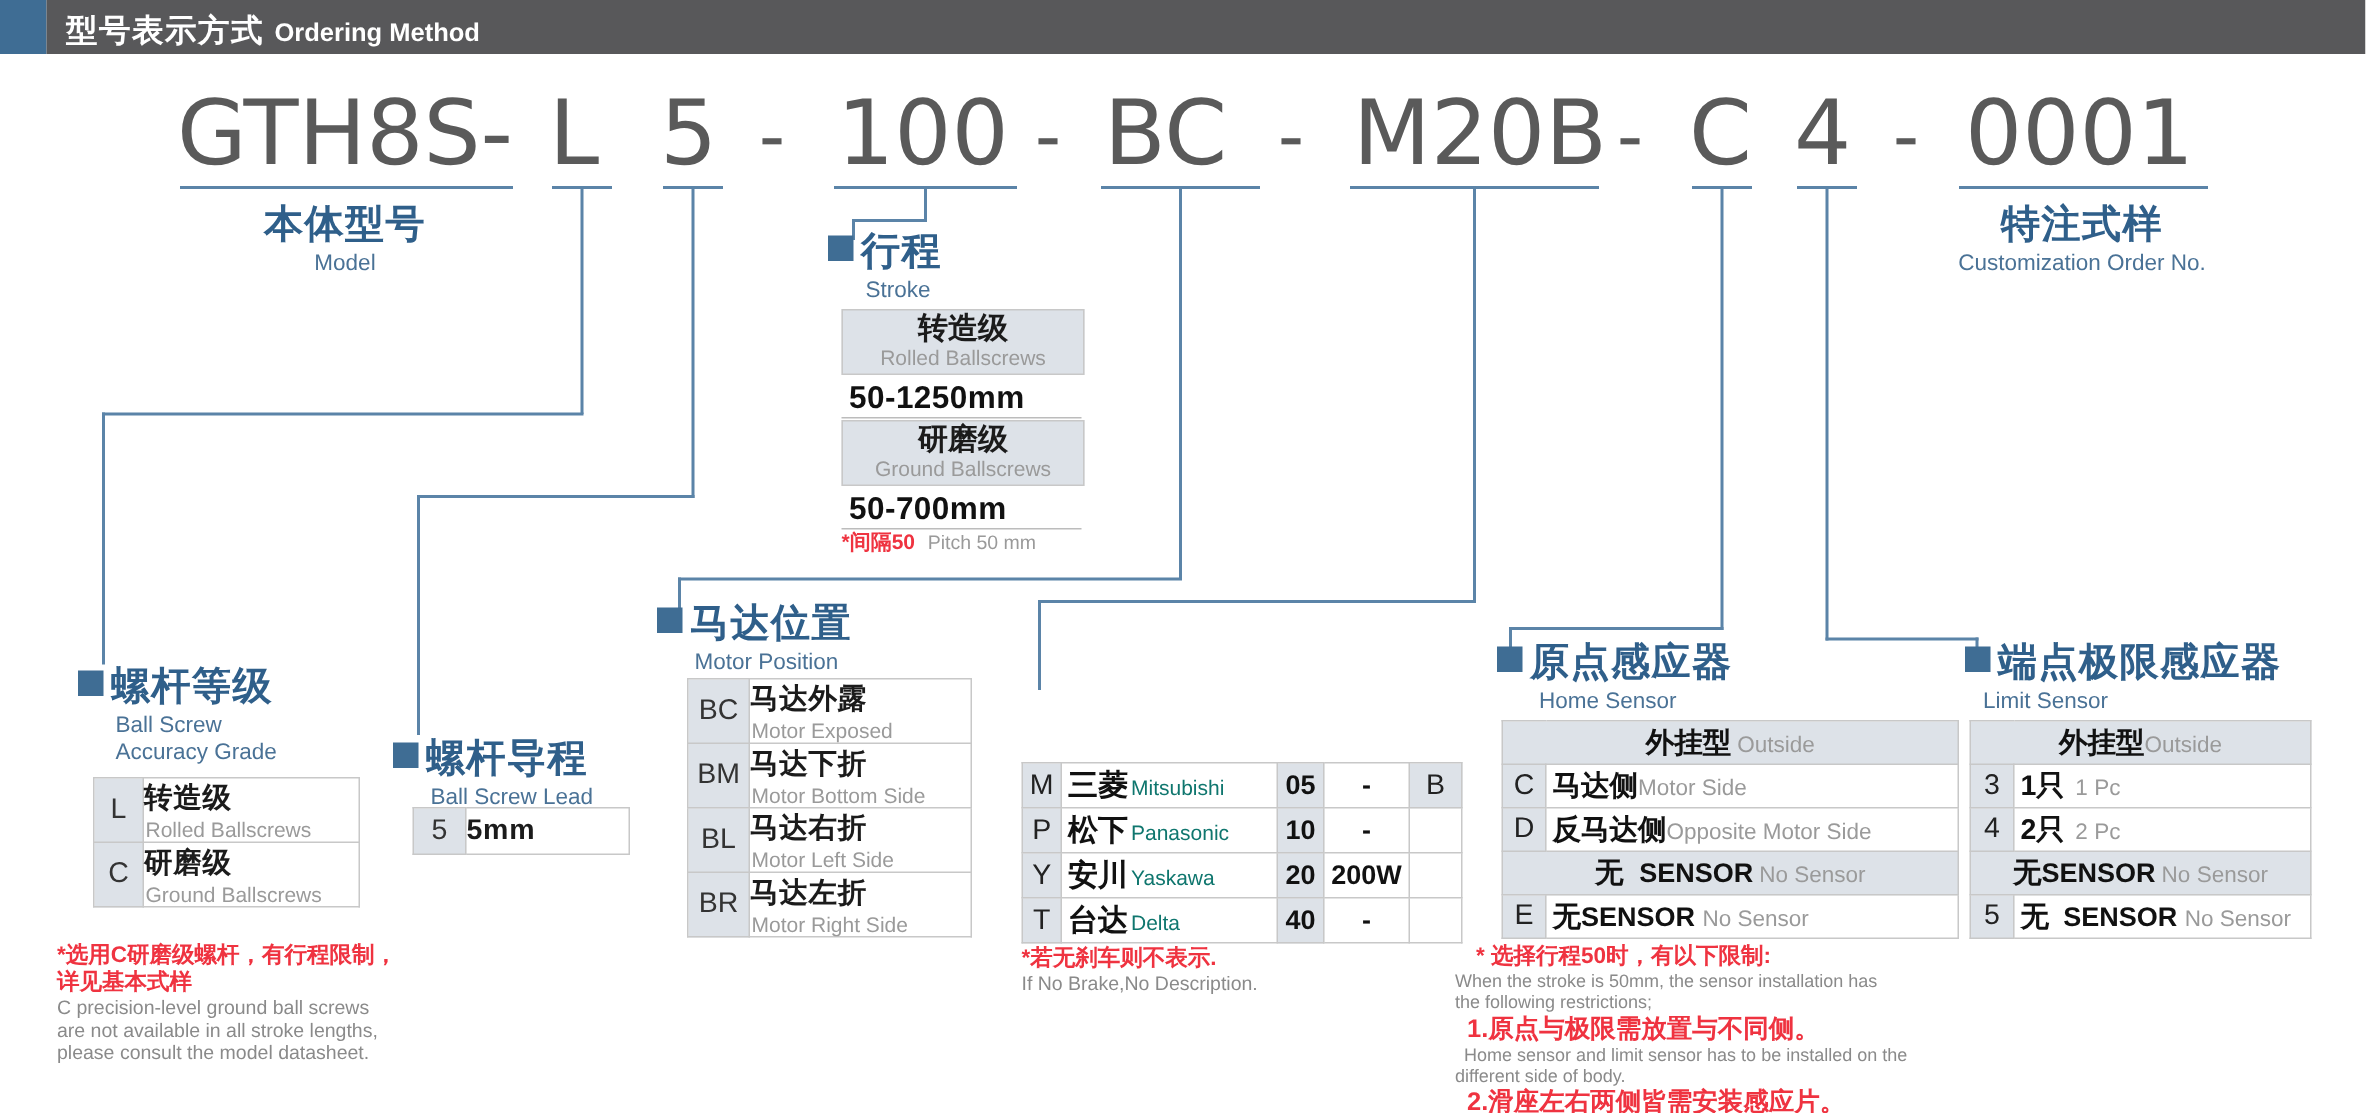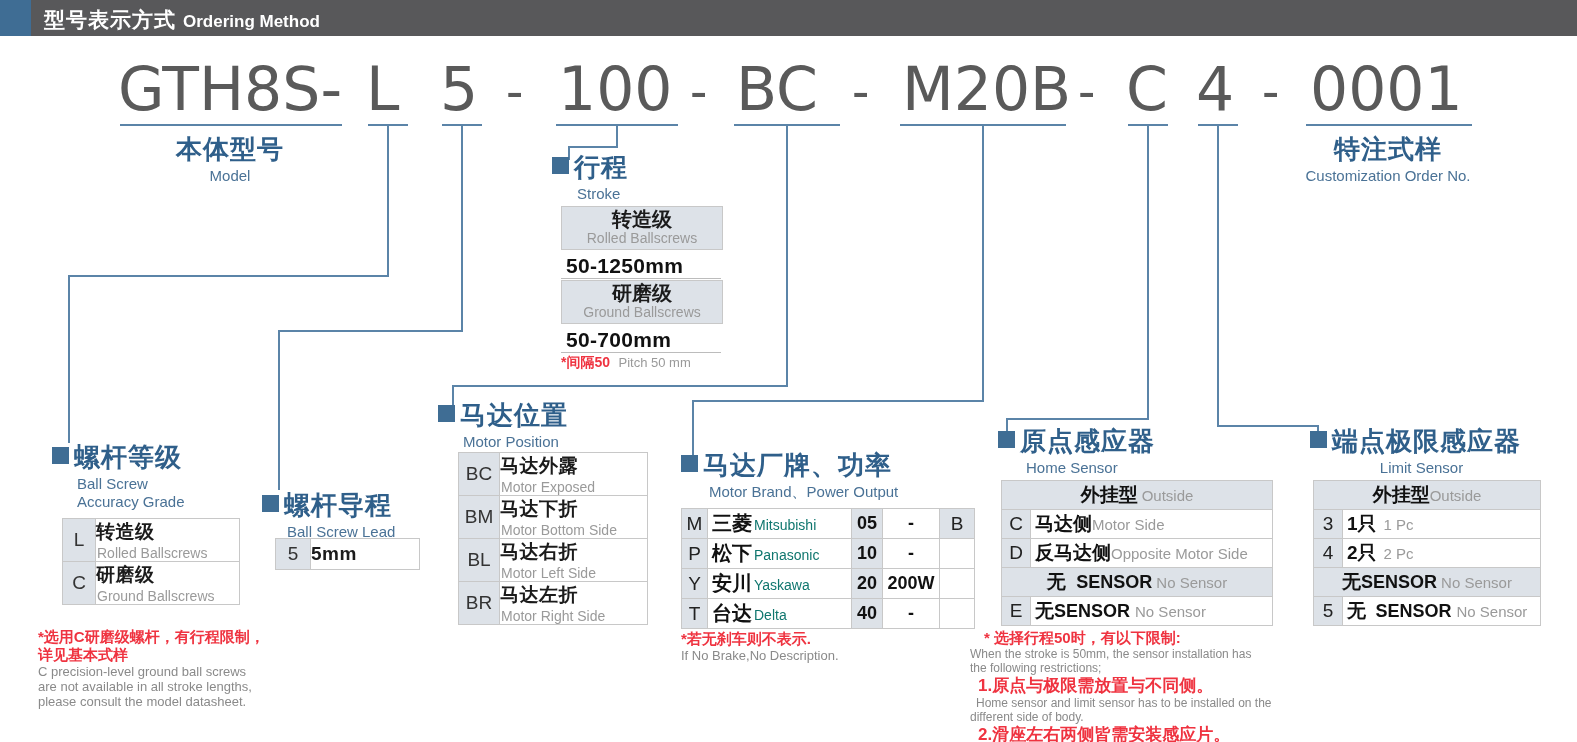--- a/index.html
+++ b/index.html
@@ -269,24 +269,20 @@
     <tr>
       <td class="code" style="height:38px;">BR</td>
       <td class="desc">
         <div class="c">马达左折</div>
         <div class="e">Motor Right Side</div>
       </td>
     </tr>
   </tbody>
     </table>
 
-  <div class="lbl" style="left:681px;top:448px;">
-    <div><span class="sq"></span><span class="cn title-cn-26">马达厂牌、功率</span></div>
-    <div class="en title-en-15" style="margin-left:28px;">Motor Brand、Power Output</div>
-  </div>
 
   <table class="mtbl" style="left:681px;top:508px;">
     <tbody>
         <tr>
       <td class="c1">M</td>
       <td class="c2">
         <span class="c">三菱</span><span class="e">Mitsubishi</span>
       </td>
       <td class="c3">05</td>
       <td class="c4">-</td>
@@ -325,21 +321,21 @@
   <div class="note" style="left:681px;top:630px;">
     <span class="r n-sm-r">*若无刹车则不表示.</span>
     <span class="g n-sm-g">If No Brake,No Description.</span>
   </div>
 
   <div class="lbl" style="left:998px;top:424px;">
     <div><span class="sq"></span><span class="cn title-cn-26">原点感应器</span></div>
     <div class="en title-en-15" style="margin-left:28px;">Home Sensor</div>
   </div>
 
-  <table class="stbl" style="left:1001px;top:480px;width:272px;">
+  <table class="stbl" style="left:1001px;top:480px;width:305px;">
     <tbody>
         <tr>
       <td class="band" colspan="2">
         <span class="c">外挂型</span><span class="e">Outside</span>
       </td>
     </tr>
     <tr>
       <td class="k">C</td>
       <td class="v">
         <span class="c">马达侧</span><span class="e">Motor Side</span>
@@ -372,21 +368,21 @@
     <span class="g" style="font-size:12px;line-height:14px;">the following restrictions;</span>
     <span class="r" style="font-size:17px;line-height:21px;margin-left:8px;">1.原点与极限需放置与不同侧。</span>
     <span class="g" style="font-size:12px;line-height:14px;margin-left:6px;">Home sensor and limit sensor has to be installed on the</span>
     <span class="g" style="font-size:12px;line-height:14px;">different side of body.</span>
     <span class="r" style="font-size:17px;line-height:21px;margin-left:8px;">2.滑座左右两侧皆需安装感应片。</span>
 
   </div>
 
   <div class="lbl" style="left:1310px;top:424px;">
     <div><span class="sq"></span><span class="cn title-cn-26">端点极限感应器</span></div>
-    <div class="en title-en-15" style="margin-left:12px;text-align:center;">Limit Sensor</div>
+    <div class="en title-en-15" style="margin-left:12px;">Limit Sensor</div>
   </div>
 
   <table class="stbl" style="left:1313px;top:480px;width:228px;">
     <tbody>
         <tr>
       <td class="band" colspan="2">
         <span class="c">外挂型</span><span class="e" style="margin-left:0;">Outside</span>
       </td>
     </tr>
     <tr>

